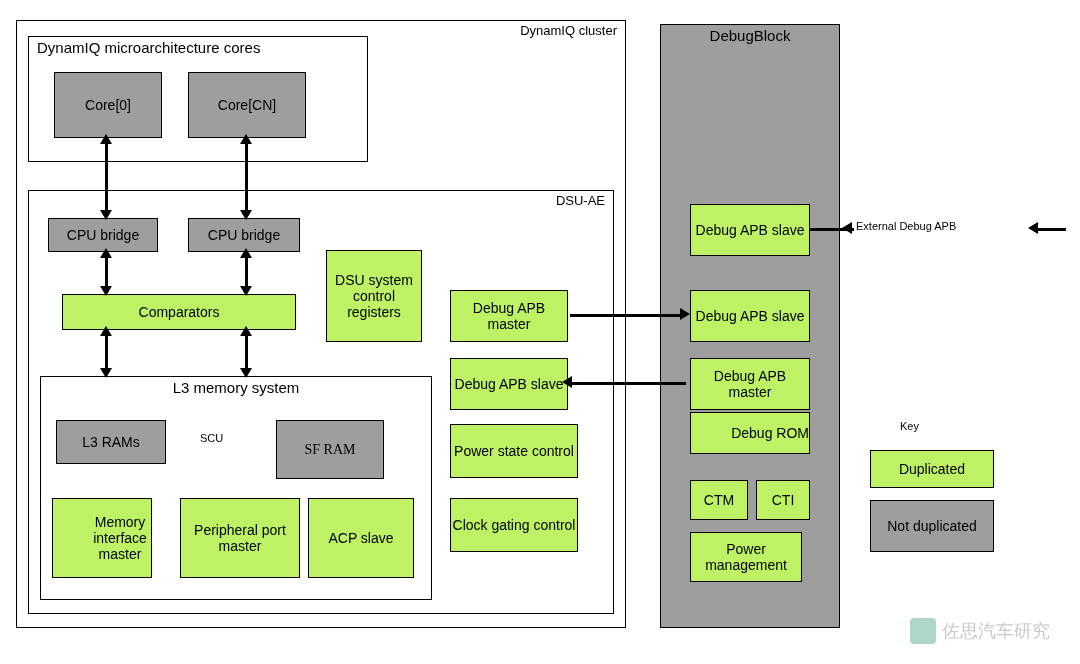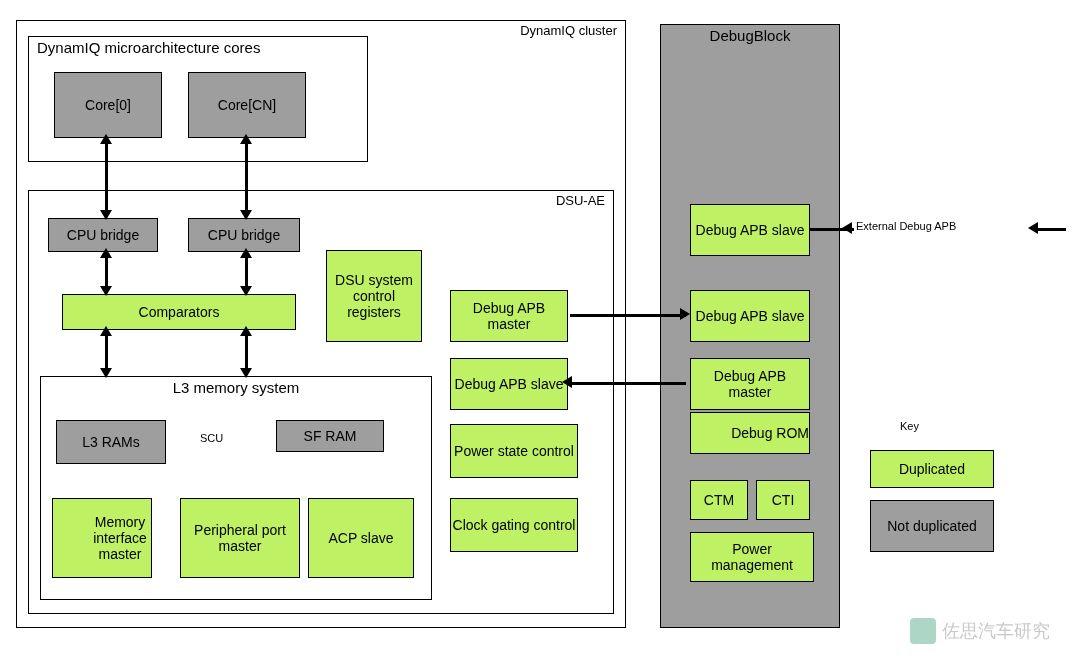--- a/index.html
+++ b/index.html
@@ -72,21 +72,21 @@
   </div>
 
 <div class="block white" style="left:40px; top:376px; width:392px; height:224px;">
   <span class="label-ct">L3 memory system</span>
 </div>
 <div class="block gray" style="left:56px; top:420px; width:110px; height:44px;">
     <span>L3 RAMs</span>
   </div>
 <div class="block cyan" style="left:52px; top:404px; width:368px; height:76px; z-index:-1;"></div>
 <div class="text" style="left:200px; top:432px;">SCU</div>
-<div class="block gray" style="left:276px; top:420px; width:108px; height:32px;">
+<div class="block gray" style="left:276px; top:420px; width:108px; height:59px;font-family:Liberation Serif, serif;">
     <span>SF RAM</span>
   </div>
 
 <div class="block cyan" style="left:52px; top:498px; width:100px; height:80px;padding-left:36px;">
     <span>Memory interface master</span>
   </div>
 <div class="block cyan" style="left:180px; top:498px; width:120px; height:80px;">
     <span>Peripheral port master</span>
   </div>
 <div class="block cyan" style="left:308px; top:498px; width:106px; height:80px;">
@@ -114,21 +114,21 @@
   </div>
 <div class="block cyan" style="left:690px; top:412px; width:120px; height:42px;justify-content:flex-end;">
     <span>Debug ROM</span>
   </div>
 <div class="block cyan" style="left:690px; top:480px; width:58px; height:40px;">
     <span>CTM</span>
   </div>
 <div class="block cyan" style="left:756px; top:480px; width:54px; height:40px;">
     <span>CTI</span>
   </div>
-<div class="block cyan" style="left:690px; top:532px; width:124px; height:50px;">
+<div class="block cyan" style="left:690px; top:532px; width:112px; height:50px;">
     <span>Power management</span>
   </div>
 
 <div class="text" style="left:856px; top:220px;">External Debug APB</div>
 <div class="arrow h" style="left:1036px; top:228px; width:30px;"></div>
 <div class="arrowhead left" style="left:1028px; top:222px;"></div>
 <div class="arrow h" style="left:810px; top:228px; width:44px;"></div>
 <div class="arrowhead left" style="left:842px; top:222px;"></div>
 
 <div class="text" style="left:900px; top:420px;">Key</div>

